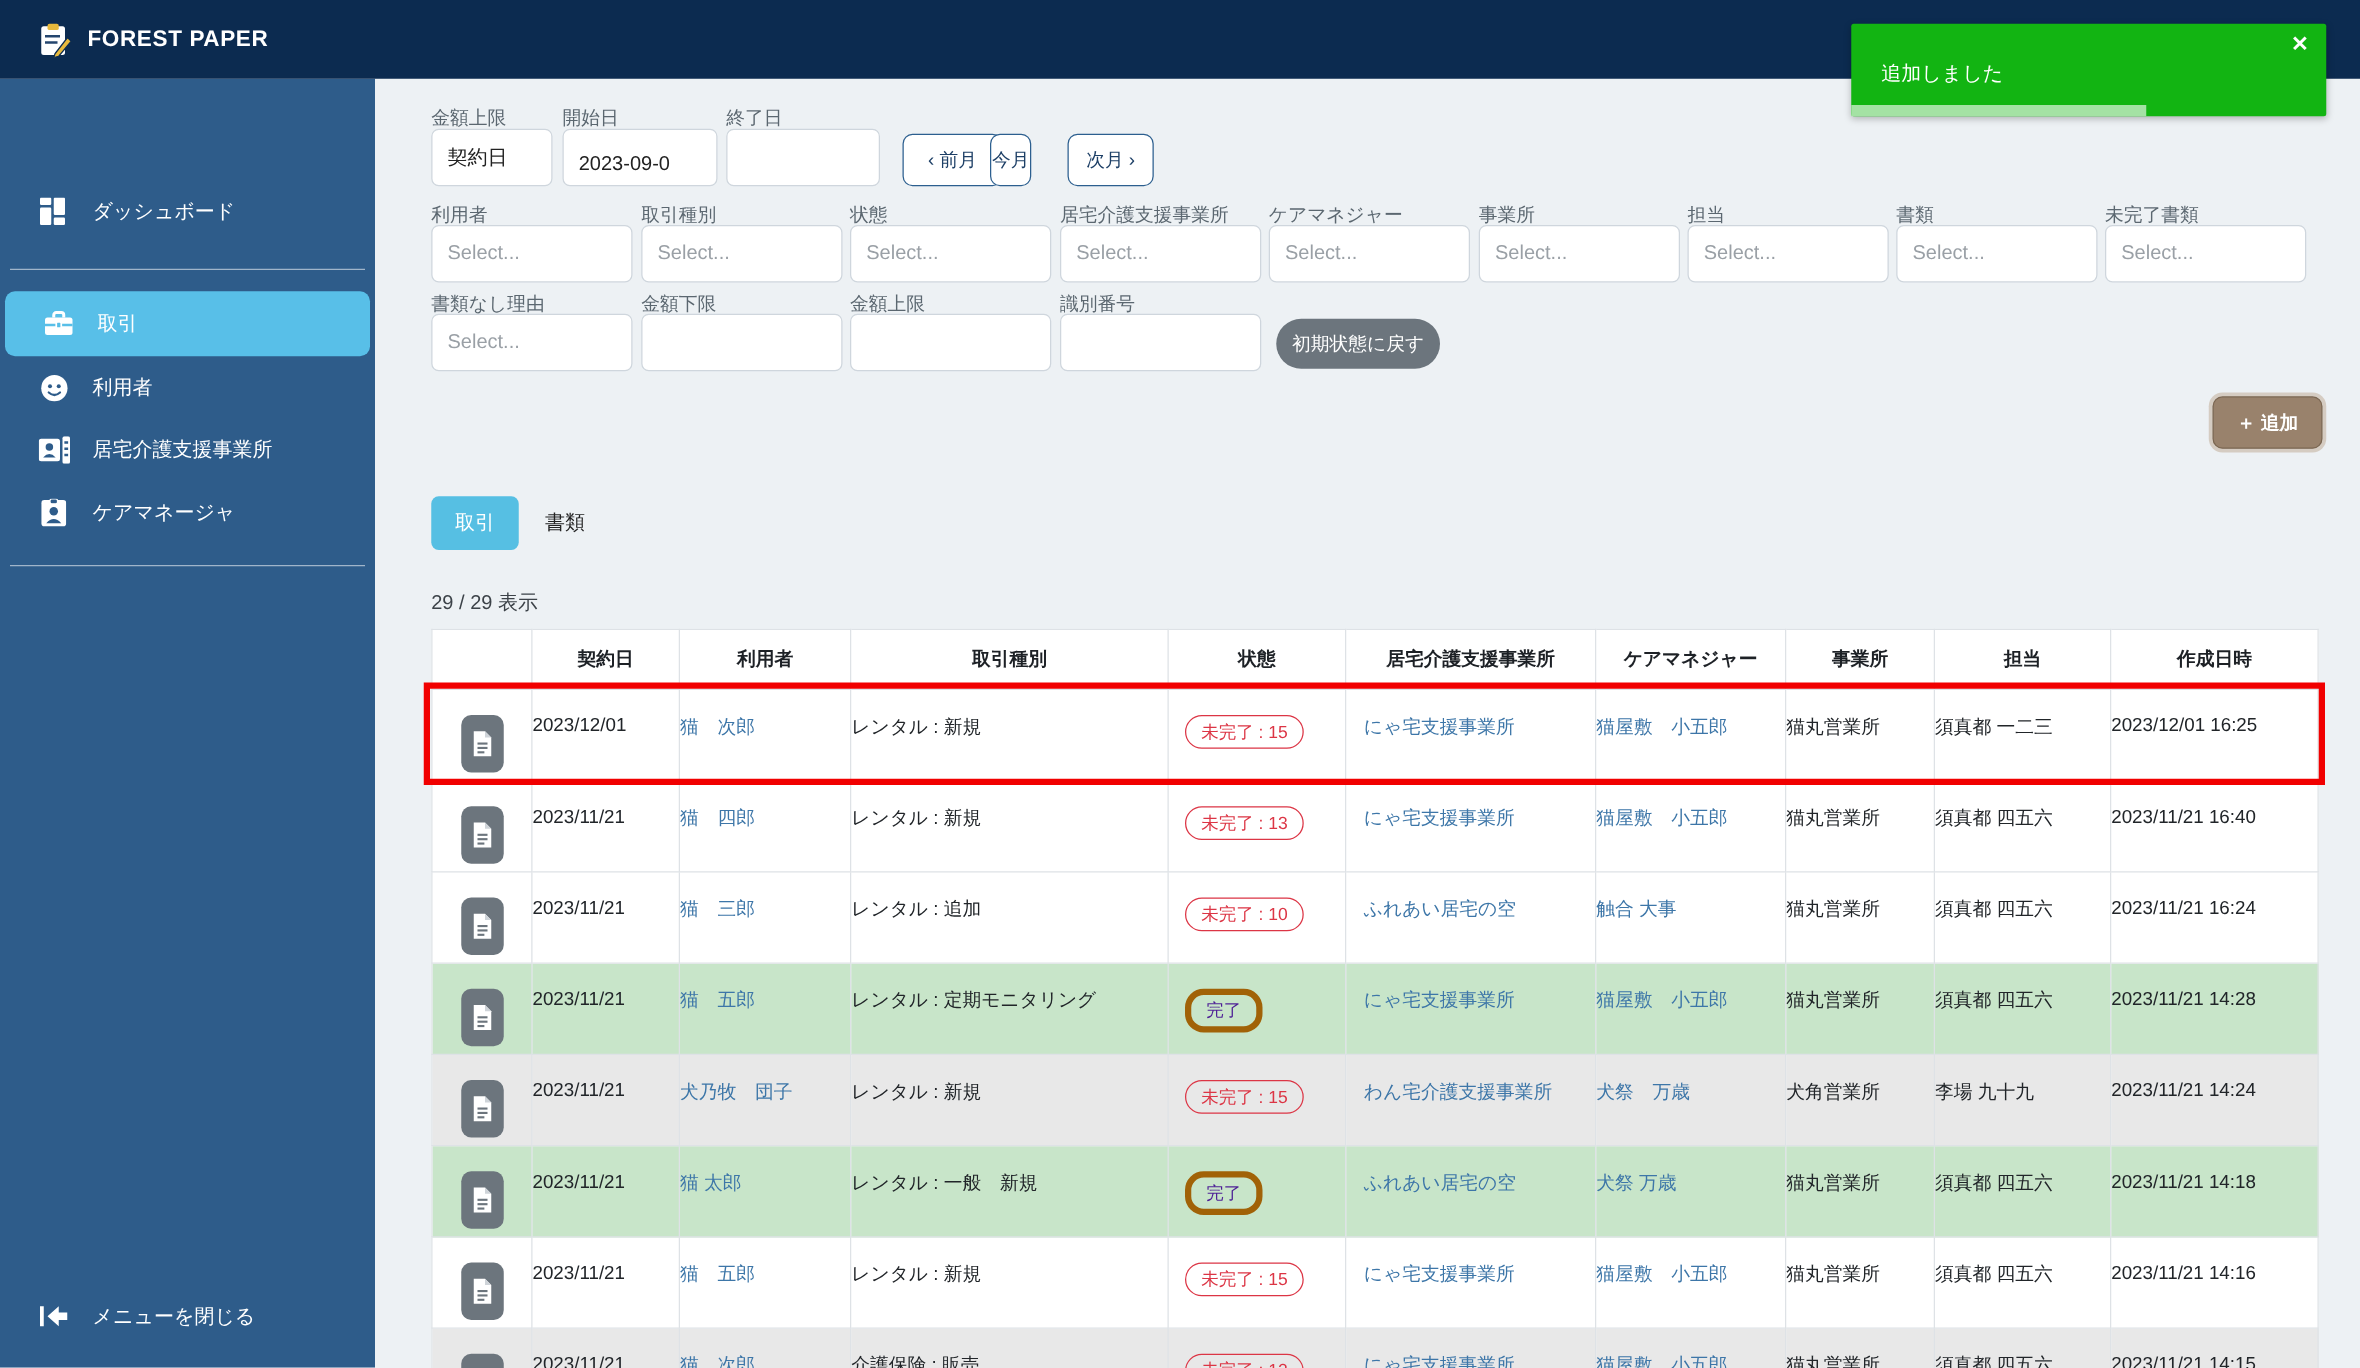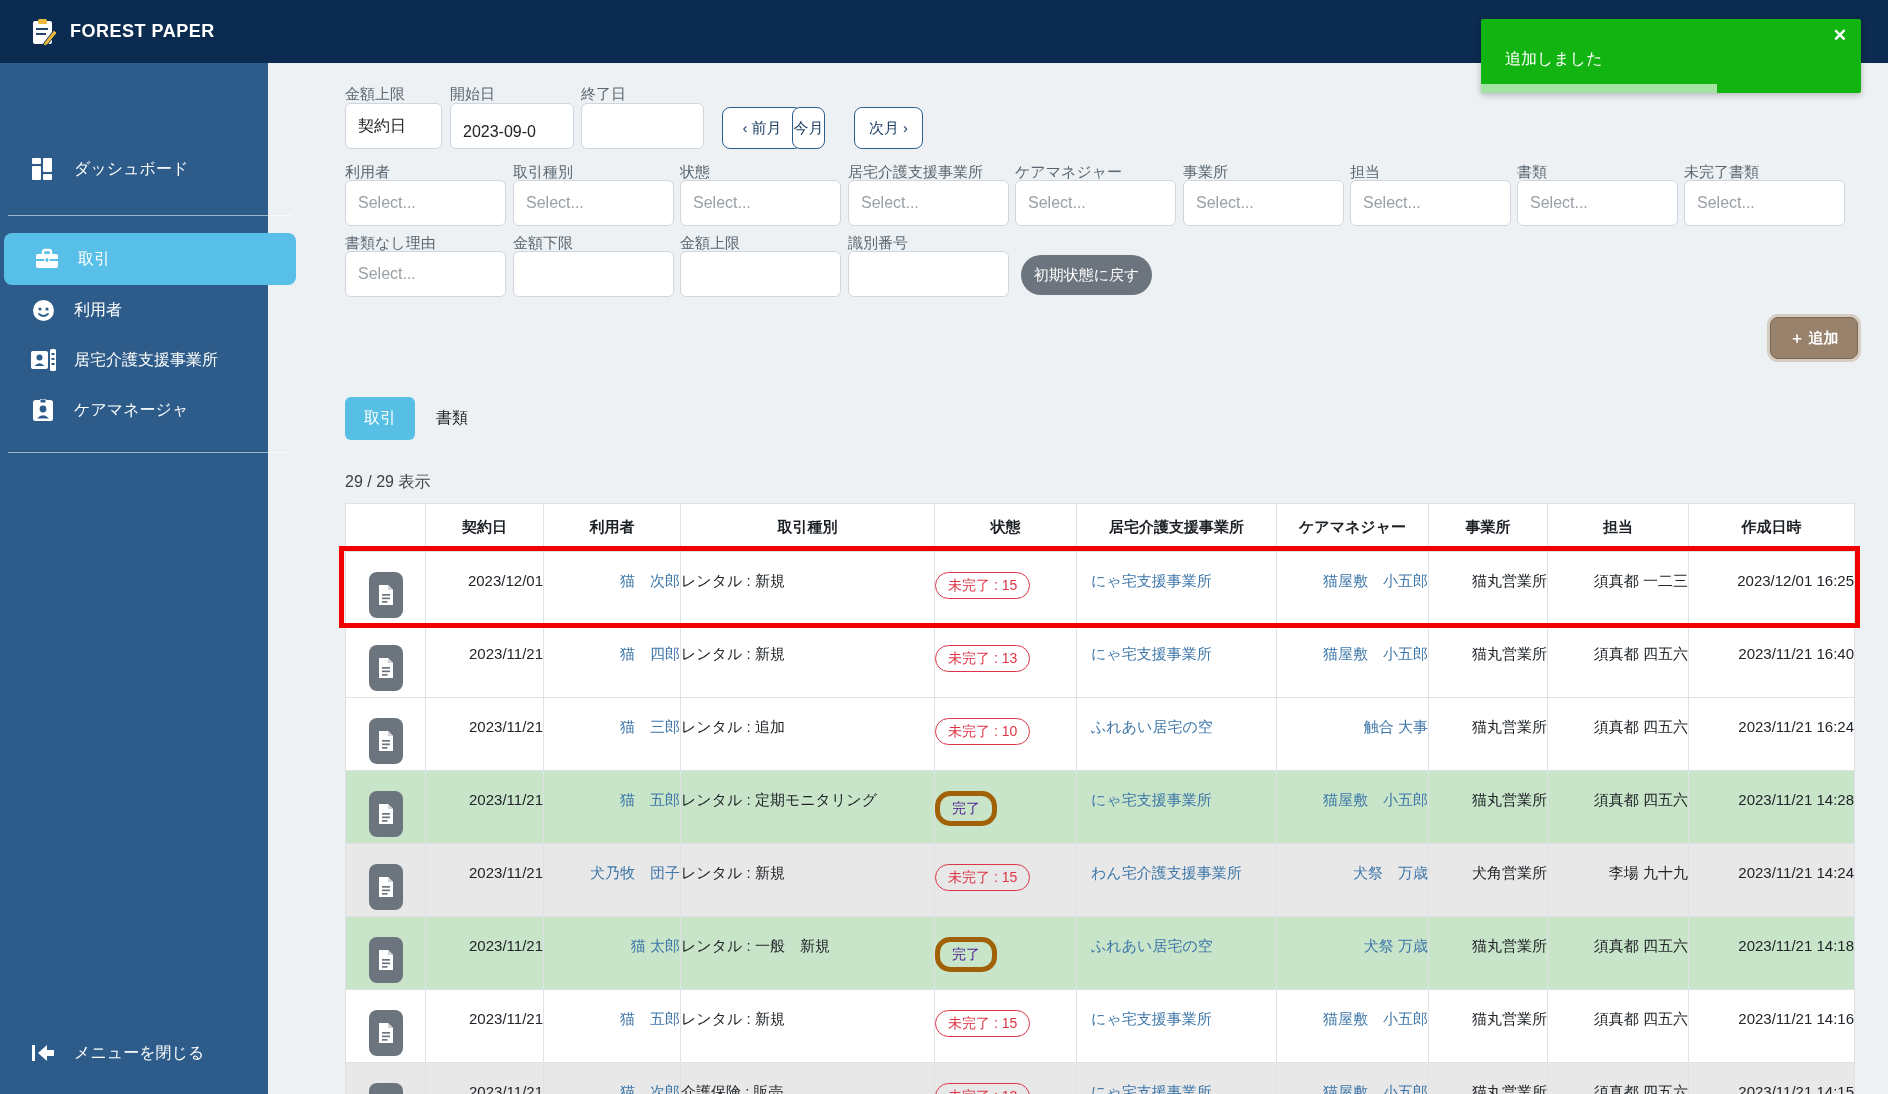--- a/index.html
+++ b/index.html
@@ -16,21 +16,21 @@
   .toast { position:absolute; top:19px; right:27px; width:380px; height:74px;
     background:#12b412; color:#fff; z-index:50; border-radius:2px;
     box-shadow:0 2px 6px rgba(0,0,0,.25); }
   .toast-msg { position:absolute; left:24px; top:30px; font-size:16px; }
   .toast-close { position:absolute; right:14px; top:8px; font-size:17px; font-weight:bold;
     color:#fff; background:none; border:none; cursor:pointer; line-height:1; }
   .toast-progress { position:absolute; left:0; bottom:0; height:9px; width:62%;
     background:#a4e2a4; }
 
   
-  .sidebar { position:absolute; left:0; top:63px; width:268px; height:1031px;
+  .sidebar { position:absolute; left:0; top:63px; width:300px; height:1031px;
     background:#2e5c8a; z-index:10; }
   .side-item { position:absolute; left:0; width:300px; height:52px;
     display:flex; align-items:center; color:#fff; font-size:16px; cursor:pointer; }
   .side-item .s-icon { width:26px; margin-left:30px; margin-right:18px;
     display:flex; justify-content:center; }
   .side-item.active { left:4px; width:292px; background:#58bfe8; border-radius:8px; }
   .side-divider { position:absolute; left:8px; width:284px; height:0;
     border-top:1px solid rgba(255,255,255,.55); }
 
   
@@ -64,23 +64,23 @@
 
   
   table.tx { position:absolute; left:45px; top:440px; width:1509px;
     border-collapse:collapse; table-layout:fixed; background:#fff; font-size:15px; }
   .tx th { height:48px; font-weight:bold; color:#1d2126; text-align:center;
     border:1px solid #dee2e6; background:#fff; }
   .tx td { height:73px; vertical-align:top; padding-top:20px; color:#212529;
     border:1px solid #dee2e6; }
   .tx tr.row-green td { background:#c8e5c9; }
   .tx tr.row-gray td { background:#e8e8e8; }
-  .c-date,.c-user,.c-mgr,.c-branch,.c-staff,.c-created { text-align:right; }
+  .c-date,.c-user,.c-mgr,.c-branch,.c-staff,.c-created { text-align:left; }
   .c-type { }
-  .c-status { }
+  .c-status { padding-left:13px; }
   .c-office { padding-left:14px; }
   .c-iconcell { text-align:center; padding-top:13px; }
   .link { color:#3d76a8; cursor:pointer; }
   .pill { display:inline-block; border-radius:15px; padding:3px 12px 4px;
     font-size:14px; line-height:1.3; background:transparent; }
   .pill-red { color:#dc3545; border:1px solid #dc3545; }
   .pill-green { color:#4c1d95; border:5px solid #a16207; }
   .doc-btn { width:34px; height:46px; background:#6c757d; border:none; border-radius:8px;
     cursor:pointer; display:inline-flex; align-items:center; justify-content:center; }
 

